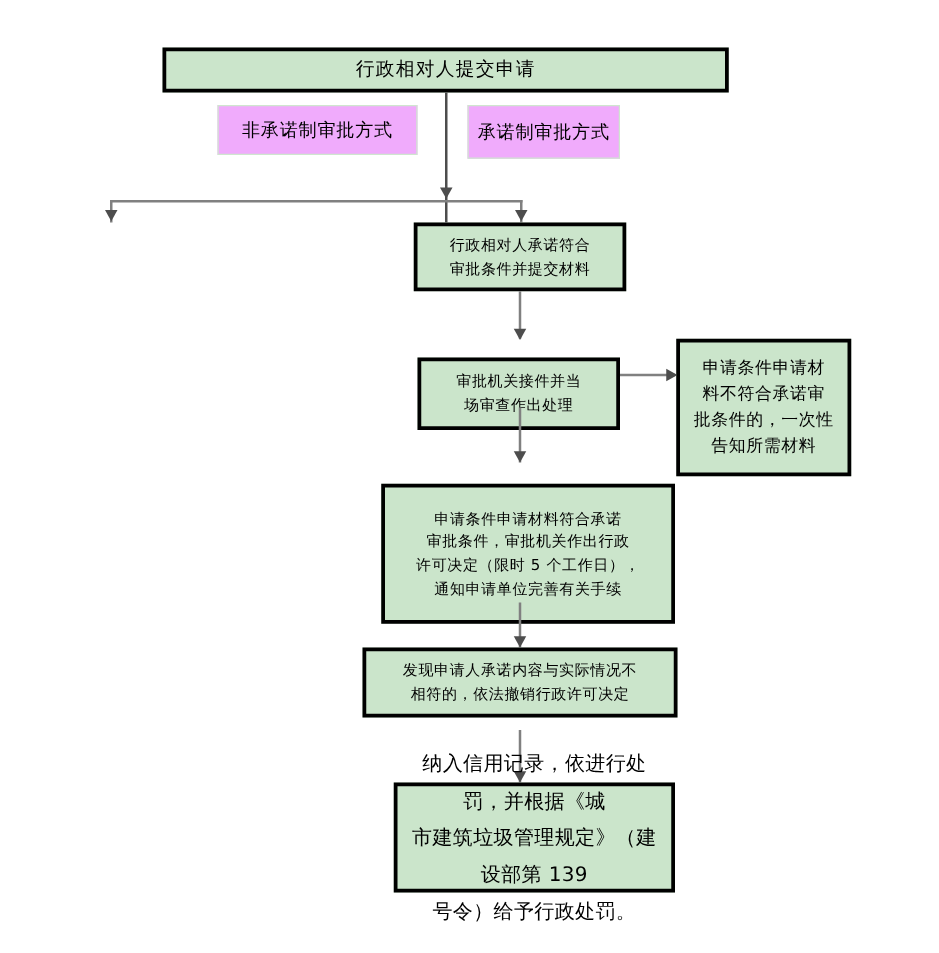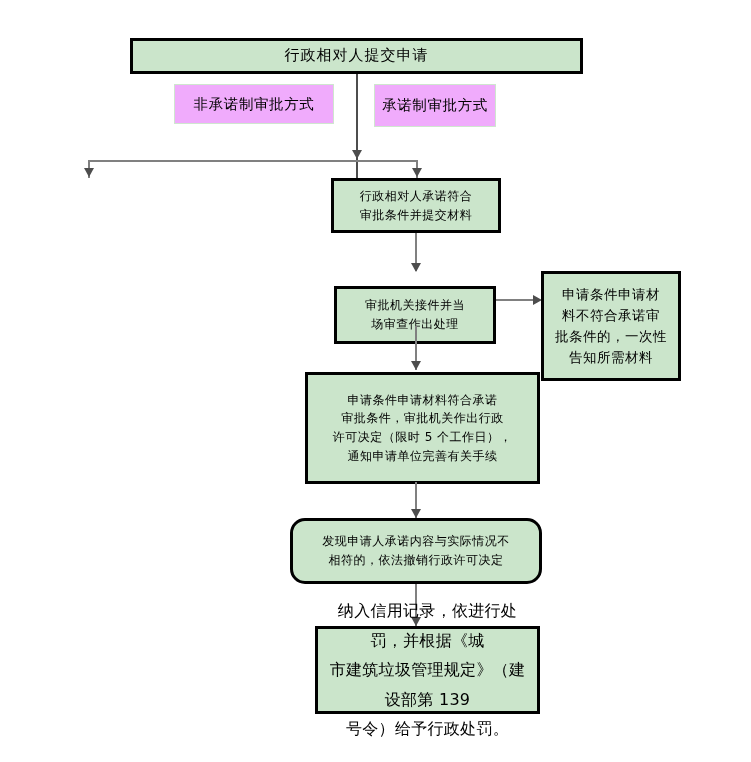--- a/index.html
+++ b/index.html
@@ -128,29 +128,29 @@
   <div class="arrow-right" style="left:533px; top:295px;"></div>
 
   <div class="node s13" style="left:541px; top:271px; width:140px; height:110px;">申请条件申请材
 料不符合承诺审
 批条件的，一次性
 告知所需材料</div>
 
   <div class="vline" style="left:415px; top:326px; width:2px; height:44px;"></div>
   <div class="arrow-down" style="left:411px; top:361px;"></div>
 
-  <div class="node s15" style="left:305px; top:372px; width:235px; height:112px;">申请条件申请材料符合承诺
+  <div class="node s15" style="left:305px; top:387px; width:235px; height:112px;">申请条件申请材料符合承诺
 审批条件，审批机关作出行政
 许可决定（限时 5 个工作日），
 通知申请单位完善有关手续</div>
 
   <div class="vline" style="left:415px; top:482px; width:2px; height:36px;"></div>
   <div class="arrow-down" style="left:411px; top:509px;"></div>
 
-  <div class="node s15" style="left:290px; top:518px; width:252px; height:66px;border-radius:15px;">发现申请人承诺内容与实际情况不
+  <div class="node s15" style="left:290px; top:518px; width:252px; height:56px;">发现申请人承诺内容与实际情况不
 相符的，依法撤销行政许可决定</div>
 
   <div class="vline" style="left:415px; top:584px; width:2px; height:42px;"></div>
   <div class="arrow-down" style="left:411px; top:617px;"></div>
 
   <div class="node s11" style="left:315px; top:626px; width:225px; height:88px;">纳入信用记录，依进行处罚，并根据《城
 市建筑垃圾管理规定》（建设部第 139
 号令）给予行政处罚。</div>
 
 </div>

